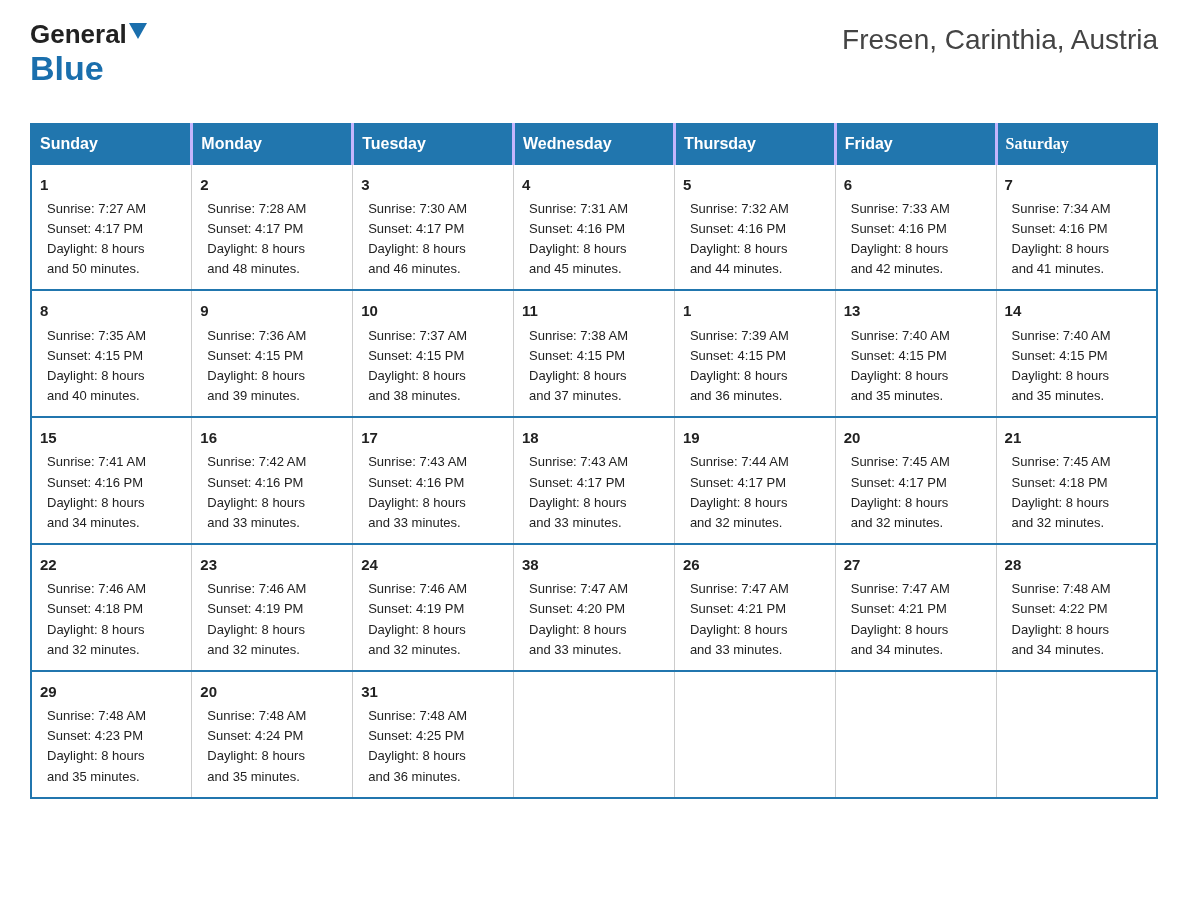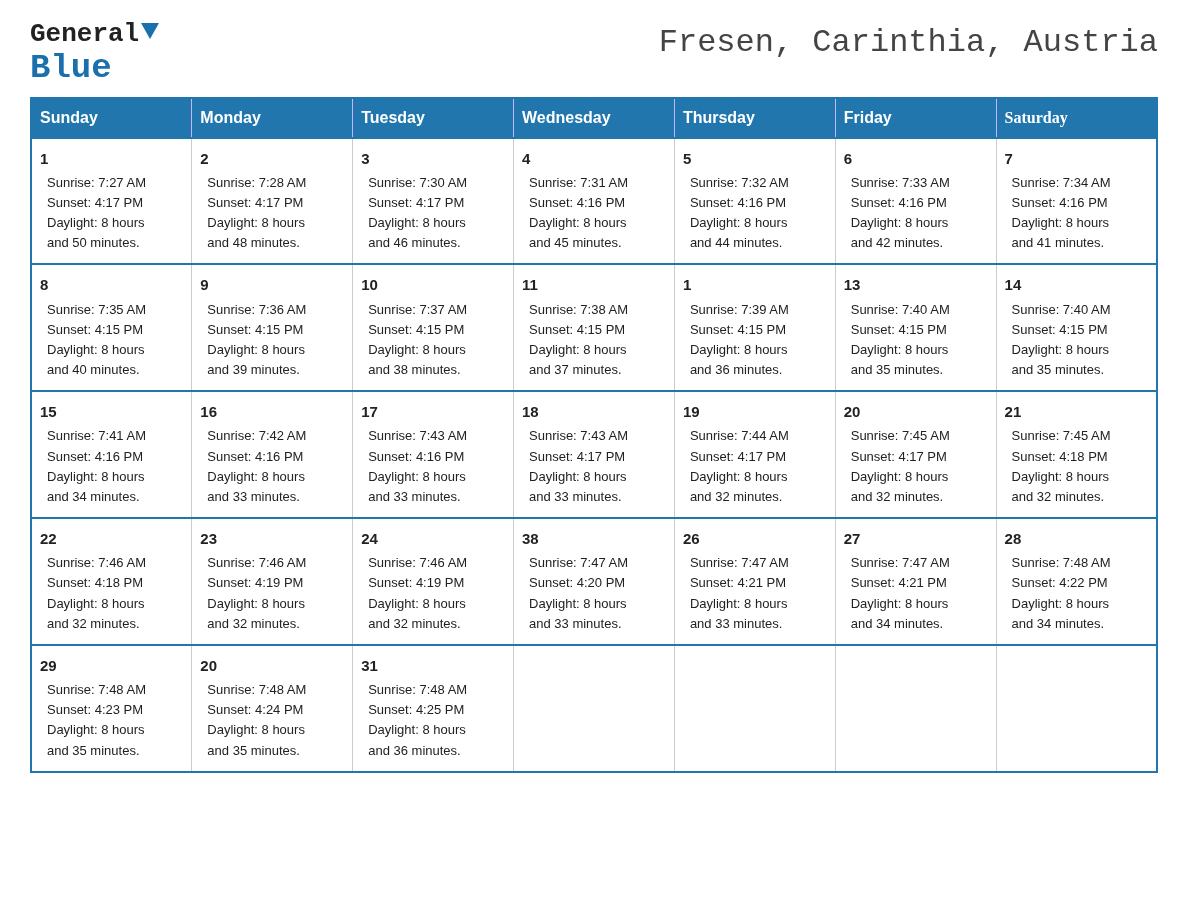--- a/index.html
+++ b/index.html
@@ -8,22 +8,21 @@
       background: #fff;
       color: #222;
       width: 1188px;
       min-height: 918px;
       padding: 20px 30px;
     }
     .header {
       display: flex;
       justify-content: space-between;
       align-items: flex-start;
-      margin-bottom: 10px;
-      font-family: Liberation Mono, monospace;
+      margin-bottom: 35px;
     }
     .logo {
       display: flex;
       flex-direction: column;
       align-items: flex-start;
     }
     .logo-text {
       font-size: 26px;
       font-weight: bold;
       color: #222;
@@ -41,38 +40,38 @@
     .title-block {
       text-align: right;
     }
     .title-block h1 {
       font-size: 52px;
       font-weight: normal;
       color: #222;
       line-height: 1.1;
     }
     .title-block h2 {
-      font-size: 32px;
+      font-size: 28px;
       font-weight: normal;
       color: #444;
       margin-top: 4px;
     }
     .calendar {
       width: 100%;
       border-collapse: collapse;
       border: 2px solid #2176ae;
     }
     .calendar thead tr th {
       background-color: #2176ae;
       color: #fff;
       padding: 10px 8px;
       font-size: 16px;
       font-weight: bold;
       text-align: left;
-      border-right: 1px solid #c4b5fd;
+      border-right: 3px solid #c4b5fd;
     }
     .calendar thead tr th:last-child {
       border-right: none;
       font-family: Liberation Serif, serif;
     }
     .calendar tbody tr td {
       vertical-align: top;
       padding: 8px 8px 10px 8px;
       border-top: 2px solid #2176ae;
       border-right: 1px solid #ccc;

